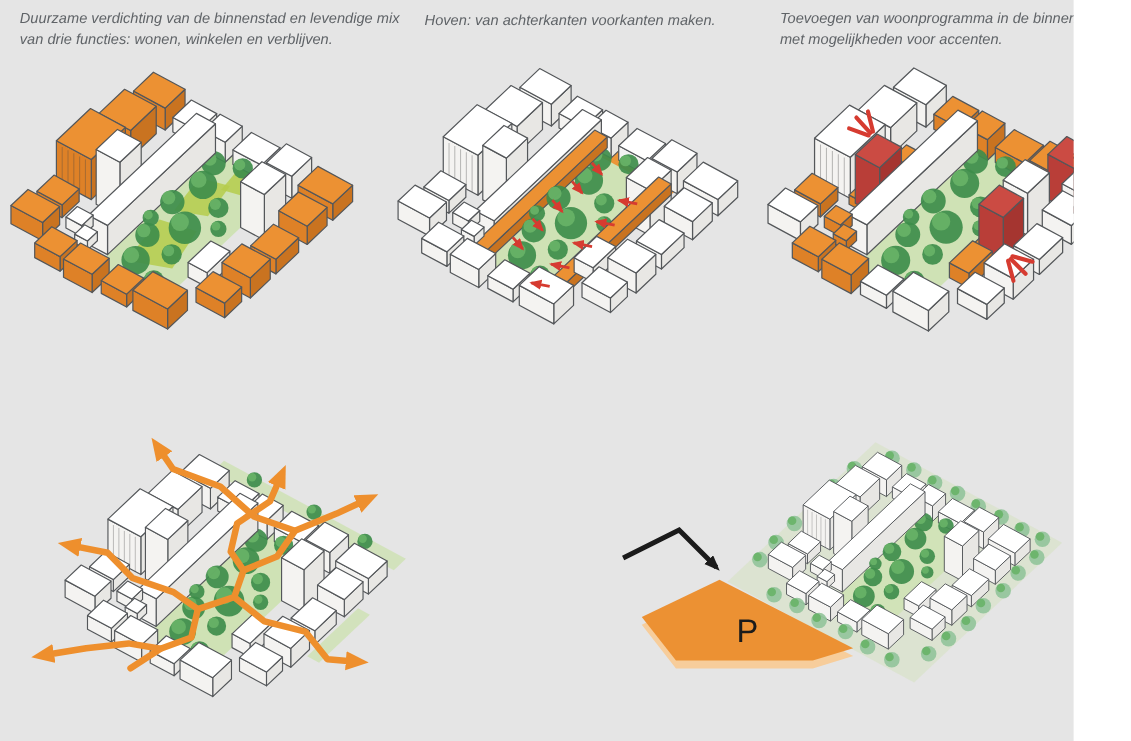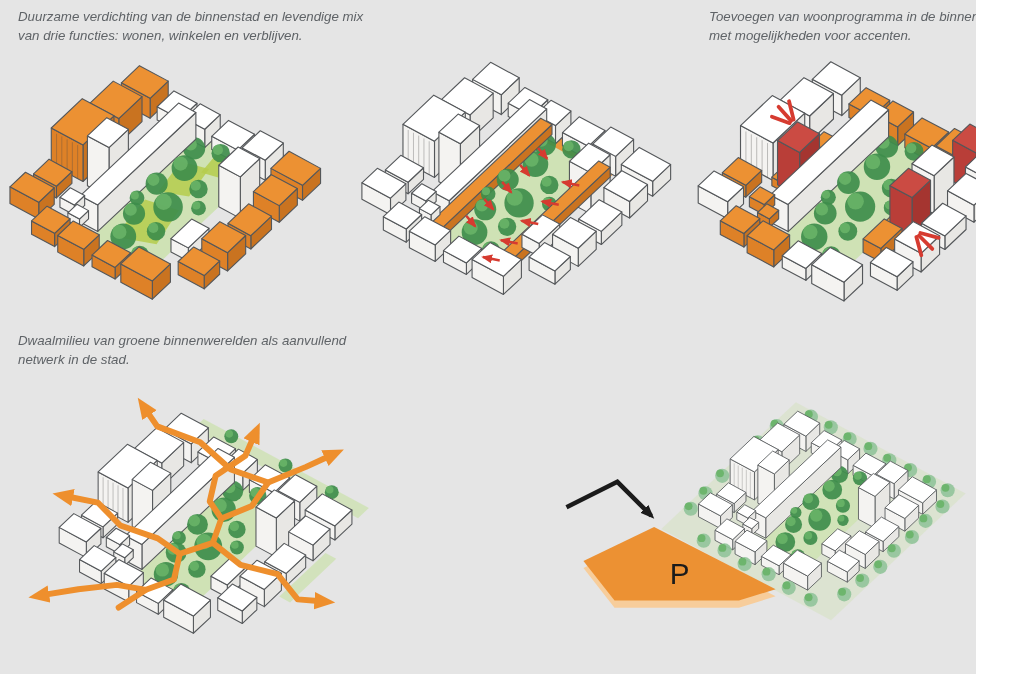--- a/index.html
+++ b/index.html
@@ -8,22 +8,22 @@
   .cap{position:absolute;margin:0;font-style:italic;font-size:13.3px;line-height:1.45;
        color:var(--caption-text,#5F6367);}
   .diag{position:absolute;display:block;}
 </style>
 </head>
 <body>
 
 <div class="canvas">
 
   <p class="cap" style="left:18px;top:7px;width:352px">Duurzame verdichting van de binnenstad en levendige mix van drie functies: wonen, winkelen en verblijven.</p>
+  <p class="cap" style="left:386px;top:9px;width:300px">Hoven: van achterkanten voorkanten maken.</p>
   <p class="cap" style="left:709px;top:7px;width:322px">Toevoegen van woonprogramma in de binnenhoven, met mogelijkheden voor accenten.</p>
-  <p class="cap" style="left:18px;top:331px;width:362px">Dwaalmilieu van groene binnenwerelden als aanvullend netwerk in de stad.</p>
 
   <svg id="fig1" class="diag" style="left:0px;top:52px;width:332px;height:256px" viewBox="-74 -14 180 132">
       <g>
         <polygon points="35.0,27.1 67.7,44.8 1.9,106.8 -30.8,89.2" fill="#CFE2B5" opacity="1"></polygon>
         <polygon points="24.1,42.0 39.4,46.1 28.5,61.0 11.8,58.2" fill="#B5CC4C" opacity="0.85"></polygon>
         <polygon points="4.6,62.6 23.0,68.4 10.9,86.8 -11.8,82.8" fill="#B5CC4C" opacity="0.85"></polygon>
         <polygon points="44.6,36.5 60.1,42.7 51.8,52.8 35.0,47.9" fill="#B5CC4C" opacity="0.85"></polygon>
       </g>
       <g>
         <polygon points="17.2,-1.6 7.4,7.7 7.4,18.5 17.2,9.2" fill="#C97320" stroke="#54575A" stroke-width="0.6" stroke-linejoin="round"></polygon>

